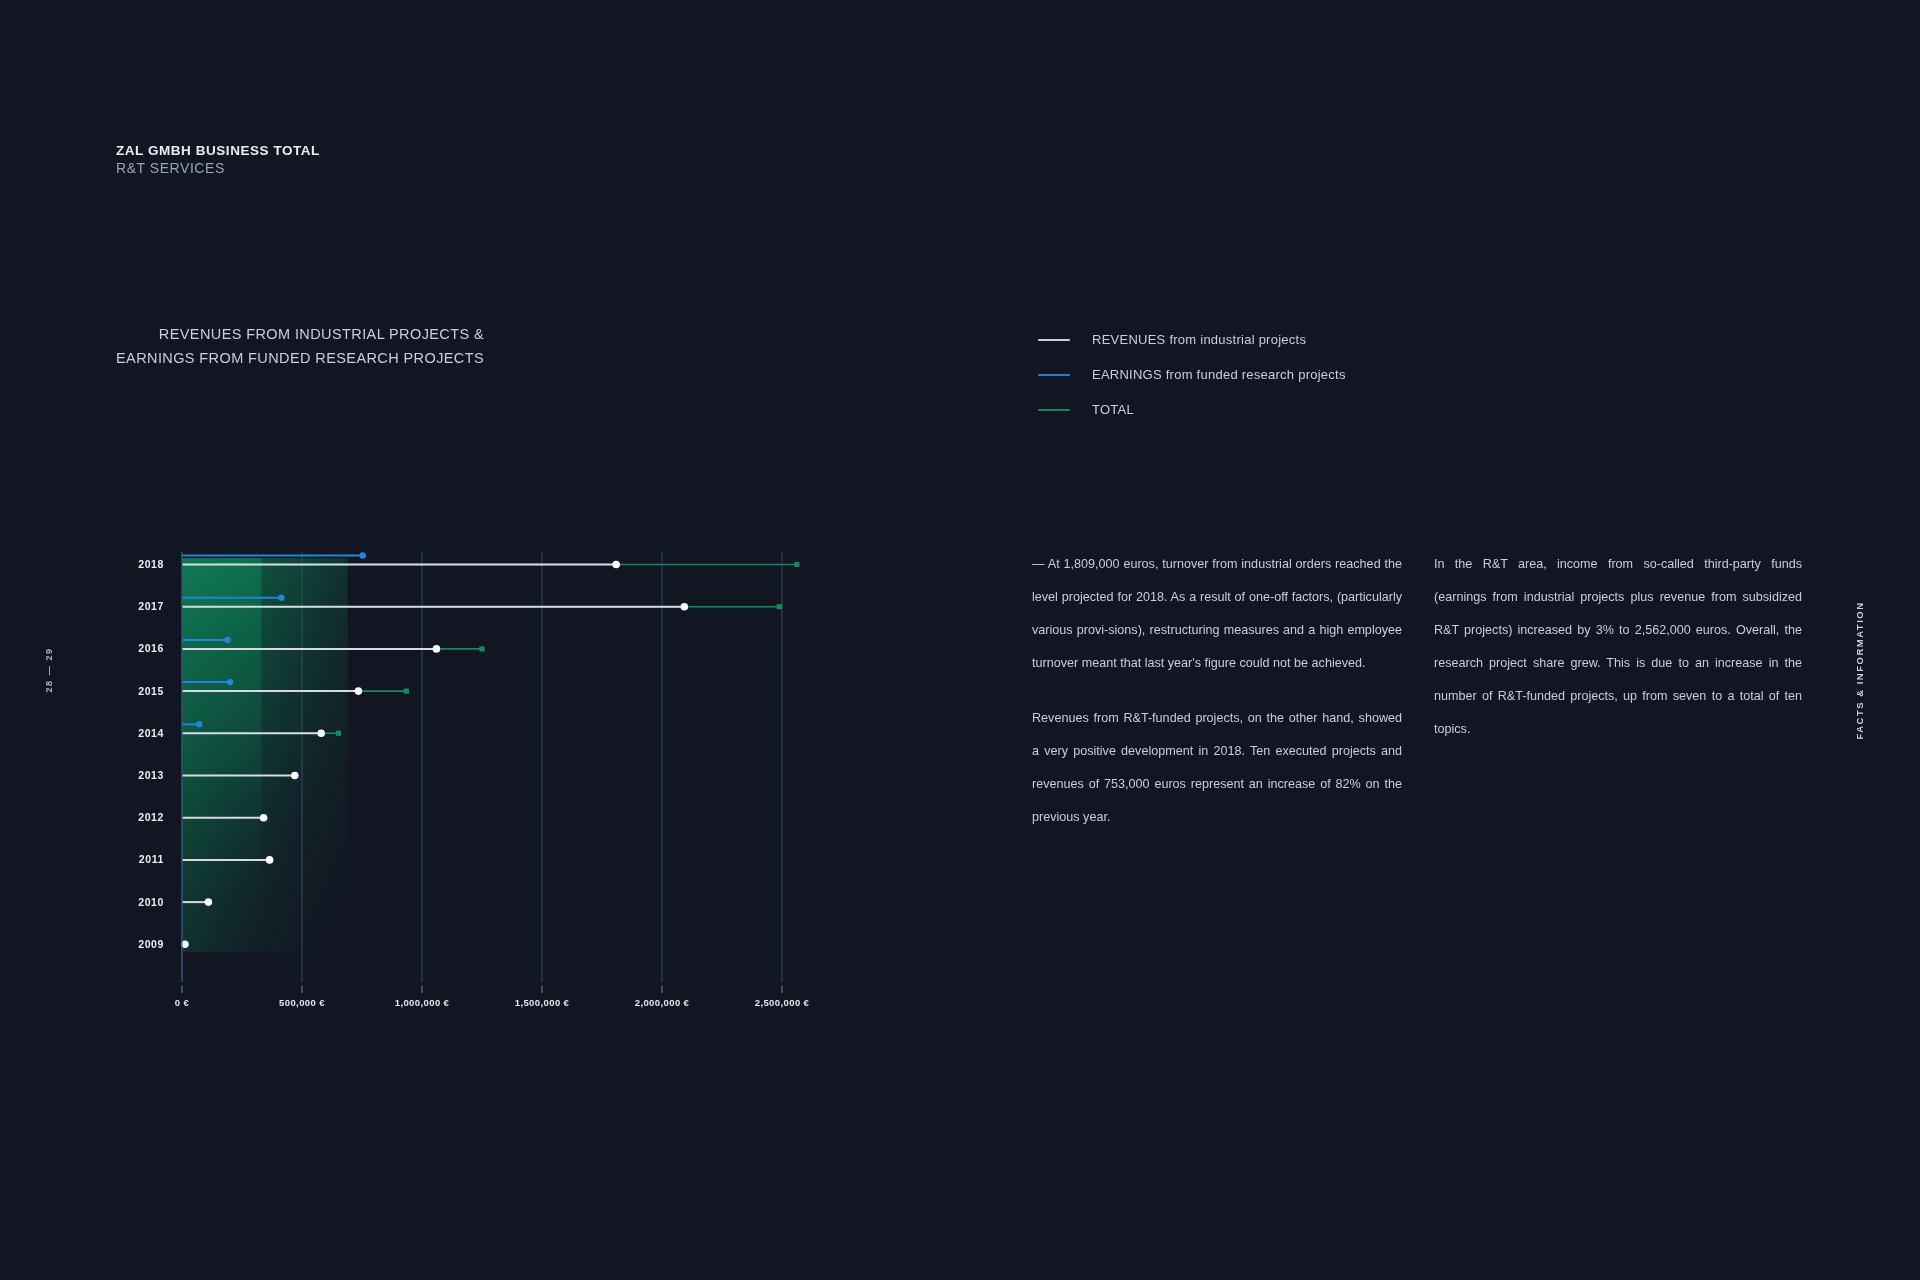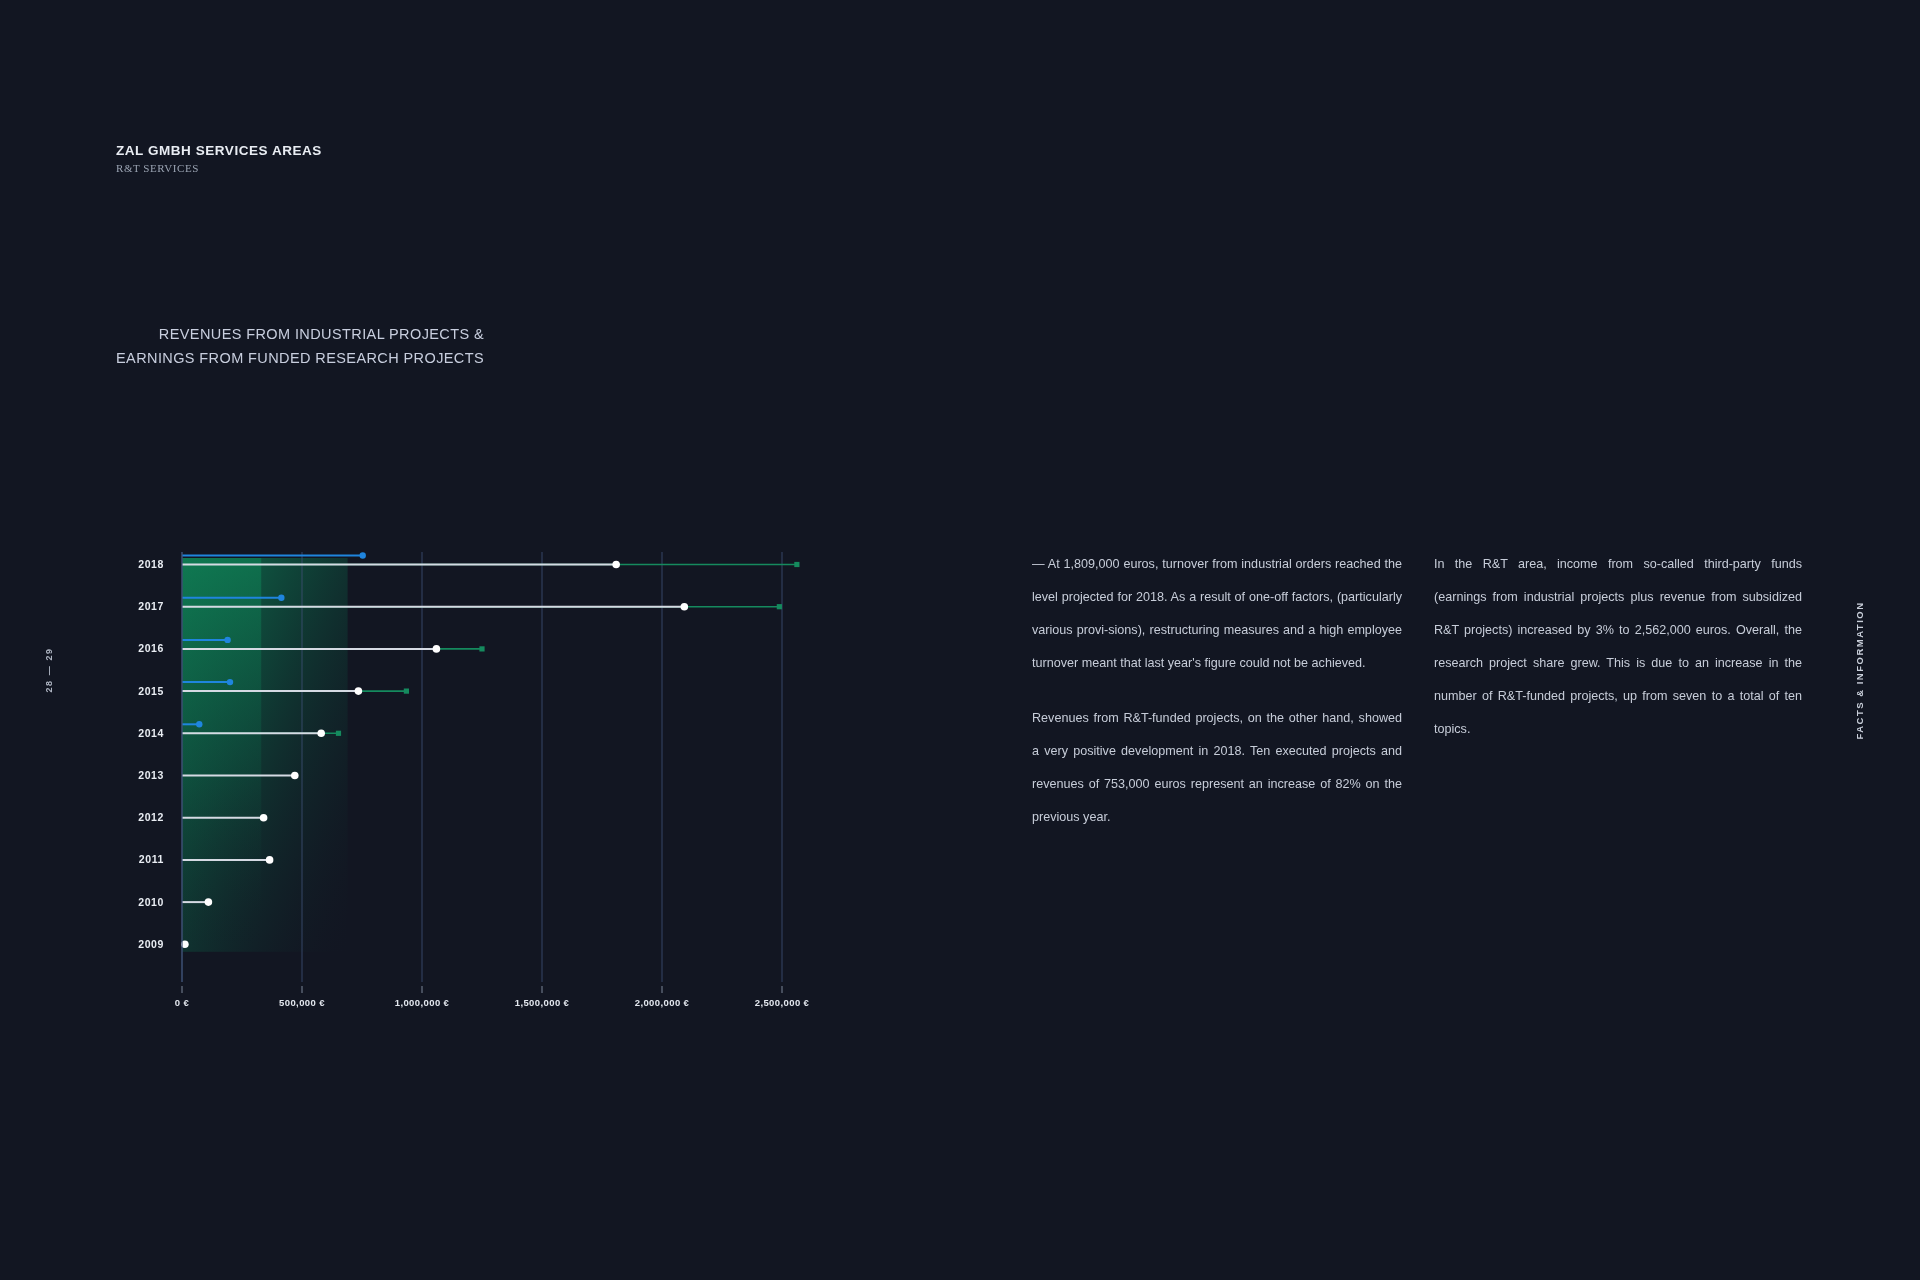--- a/index.html
+++ b/index.html
@@ -13,22 +13,22 @@
   }
   .page{position:absolute;inset:0;}
 
   
   .header{position:absolute;left:116px;top:142px;}
   .header .title{
     font-size:13.5px;font-weight:bold;letter-spacing:.55px;
     color:#e9edf3;line-height:17px;
   }
   .header .sub{
-    font-size:11px;font-weight:400;letter-spacing:.55px;
-    color:#9aa3b2;line-height:17px;margin-top:1px;font-family:Liberation Serif, serif;
+    font-size:14px;font-weight:400;letter-spacing:.55px;
+    color:#9aa3b2;line-height:17px;margin-top:1px;
   }
 
   
   .pagenum{
     position:absolute;left:38px;top:620px;
     width:22px;height:100px;
     display:flex;align-items:center;justify-content:center;
   }
   .pagenum span{
     transform:rotate(-90deg);
@@ -87,37 +87,51 @@
   .copy-col p:last-child{margin-bottom:0;}
   #col-1{left:1032px;width:370px;}
   #col-2{left:1434px;width:368px;}
 </style>
 </head>
 <body>
 
 <div class="page">
 
   <div class="header">
-    <div class="title">ZAL GMBH SERVICES AREAS</div>
+    <div class="title">ZAL GMBH BUSINESS TOTAL</div>
     <div class="sub">R&amp;T SERVICES</div>
   </div>
 
   <div class="pagenum">
     <span>28 — 29</span>
   </div>
 
   <div class="sidelabel">
     <span>FACTS &amp; INFORMATION</span>
   </div>
 
   <div class="chart-headline">
     <div>REVENUES FROM INDUSTRIAL PROJECTS &amp;</div>
     <div>EARNINGS FROM FUNDED RESEARCH PROJECTS</div>
   </div>
 
+  <div class="legend">
+    <div class="legend-row">
+      <span class="legend-swatch" id="sw0" style="background: rgb(201, 207, 218);"></span>
+      <span class="legend-label">REVENUES from industrial projects</span>
+    </div>
+    <div class="legend-row">
+      <span class="legend-swatch" id="sw1" style="background: rgb(31, 127, 212);"></span>
+      <span class="legend-label">EARNINGS from funded research projects</span>
+    </div>
+    <div class="legend-row">
+      <span class="legend-swatch" id="sw2" style="background: rgb(20, 134, 92);"></span>
+      <span class="legend-label">TOTAL</span>
+    </div>
+  </div>
 
   <div class="chart">
     <svg id="chart-svg" width="700" height="500" viewBox="0 0 700 500">
         <defs>
           <linearGradient id="areaGrad" x1="0" y1="0" x2="1" y2="1">
             <stop offset="0%" stop-color="#0f7a52" stop-opacity="0.95"></stop>
             <stop offset="40%" stop-color="#0d5f45" stop-opacity="0.55"></stop>
             <stop offset="75%" stop-color="#0e3b34" stop-opacity="0.22"></stop>
             <stop offset="100%" stop-color="#121622" stop-opacity="0.02"></stop>
           </linearGradient>

